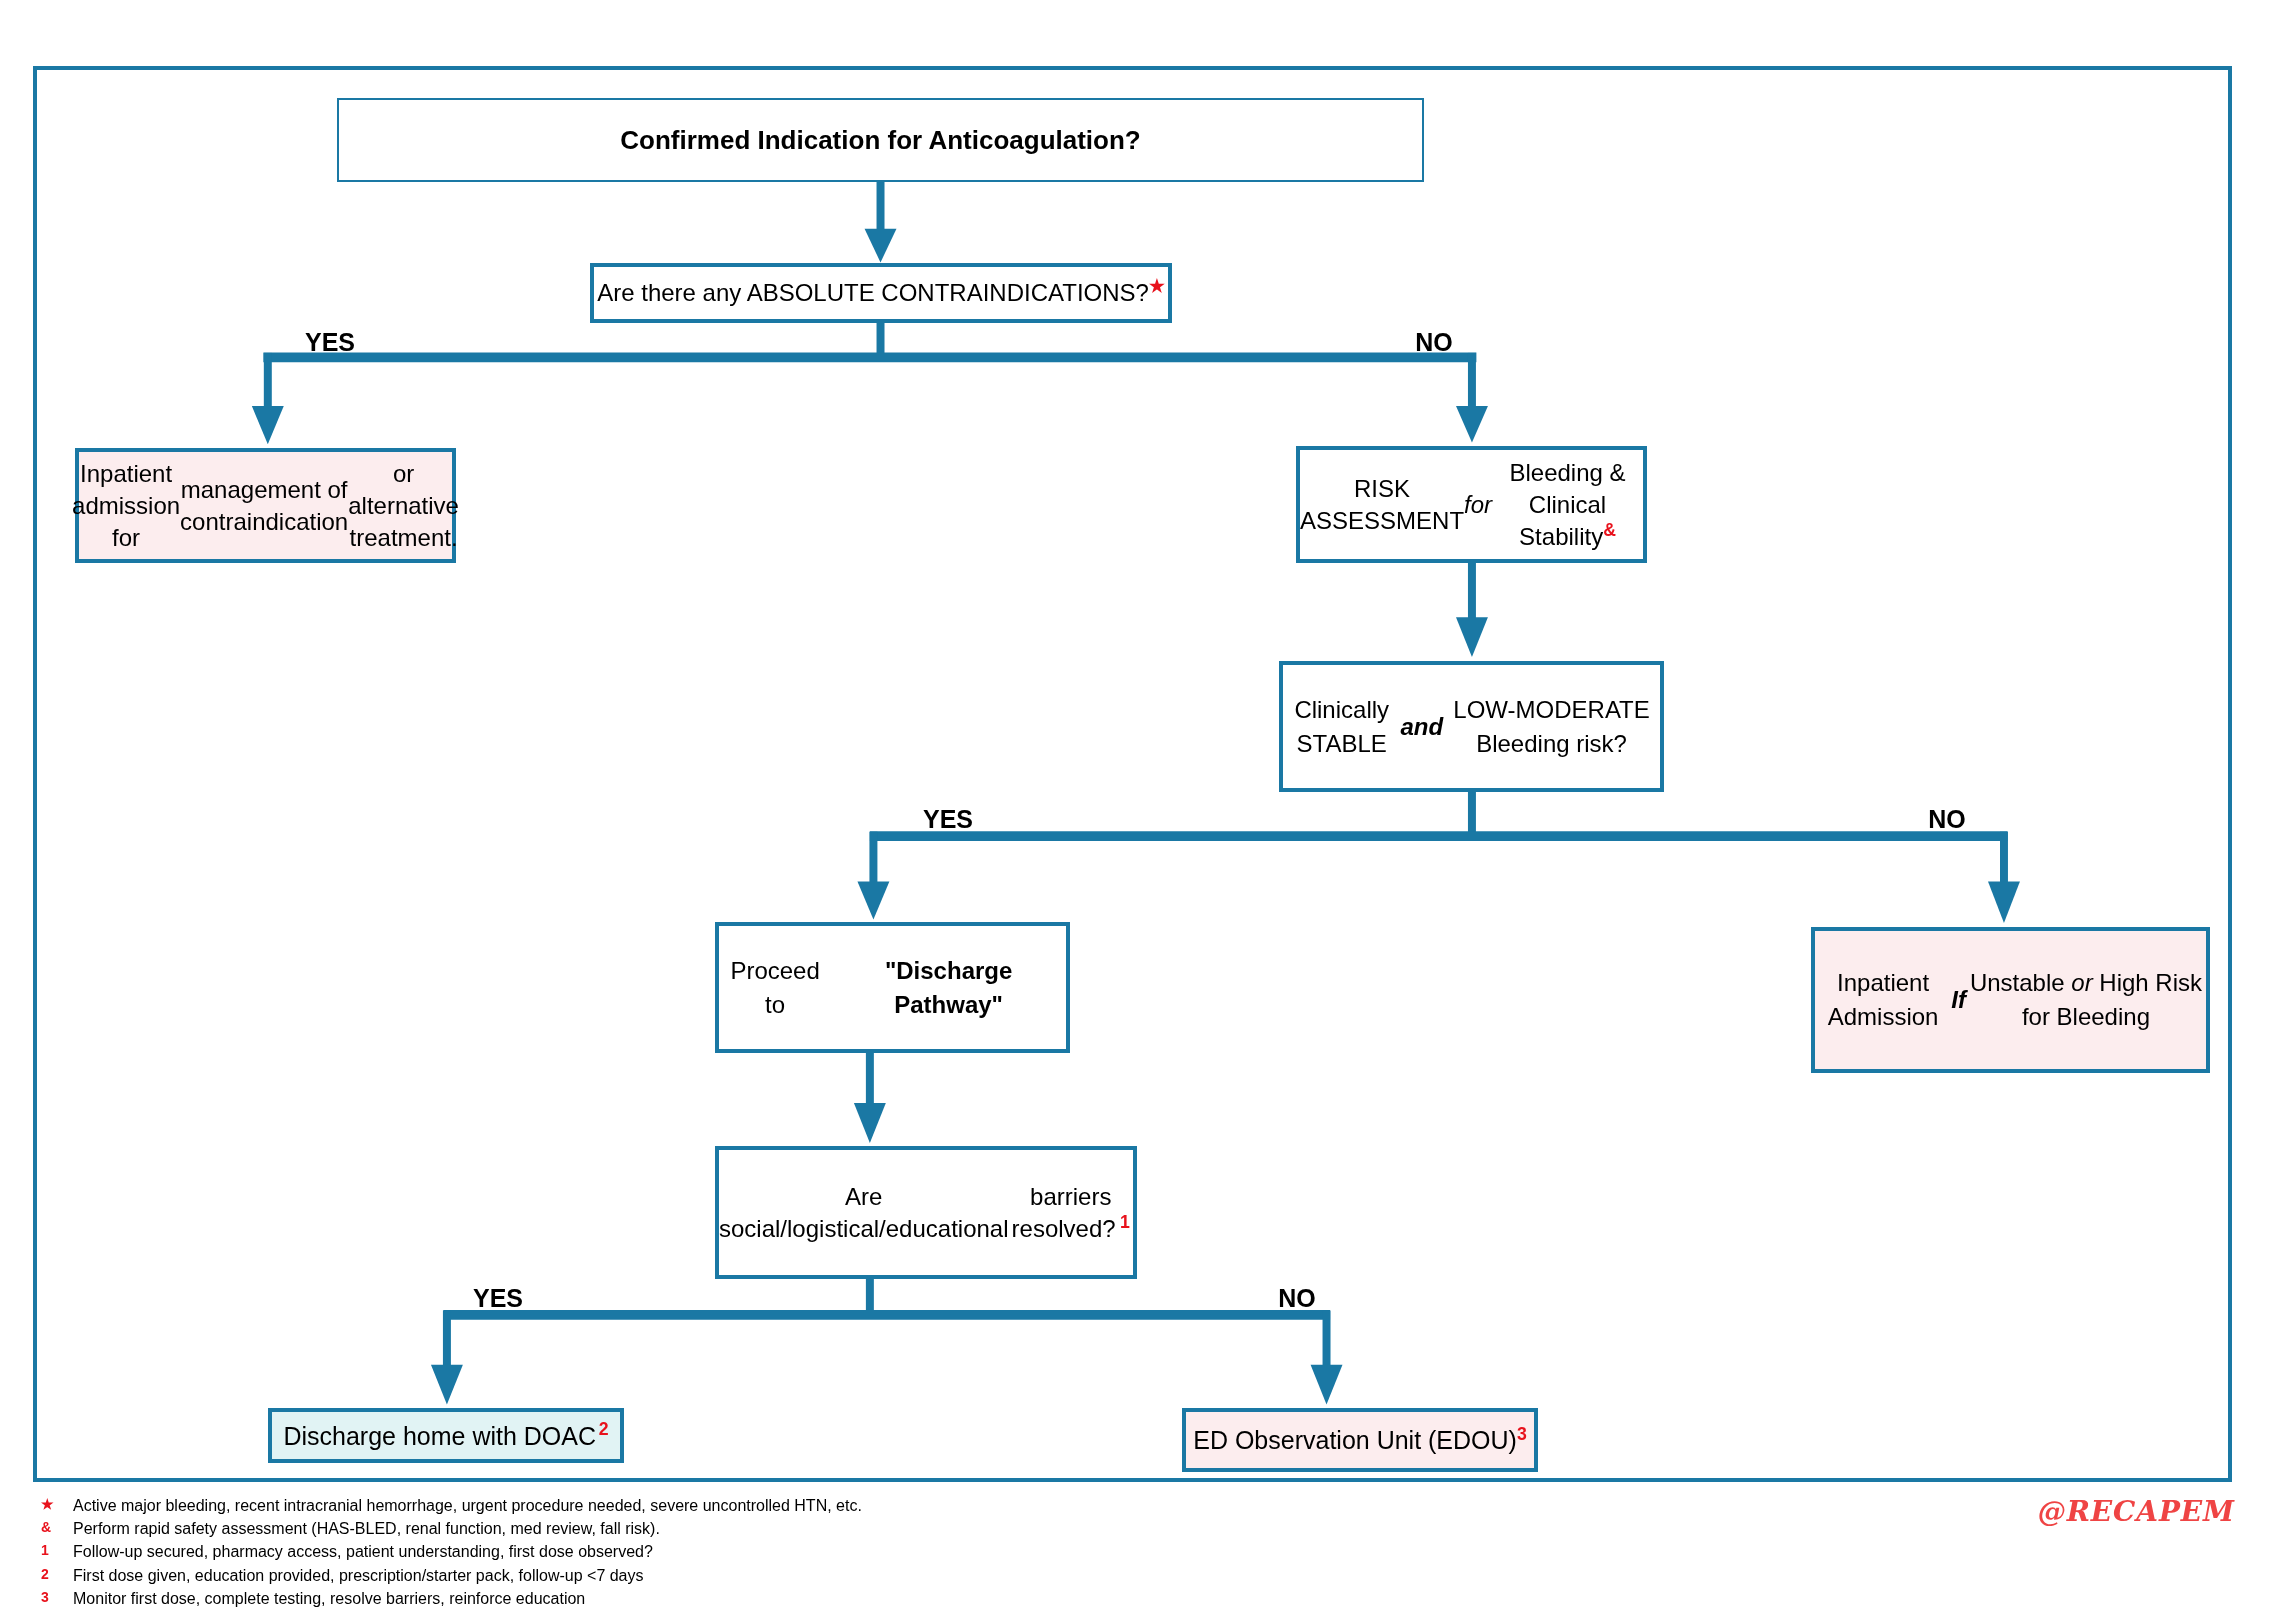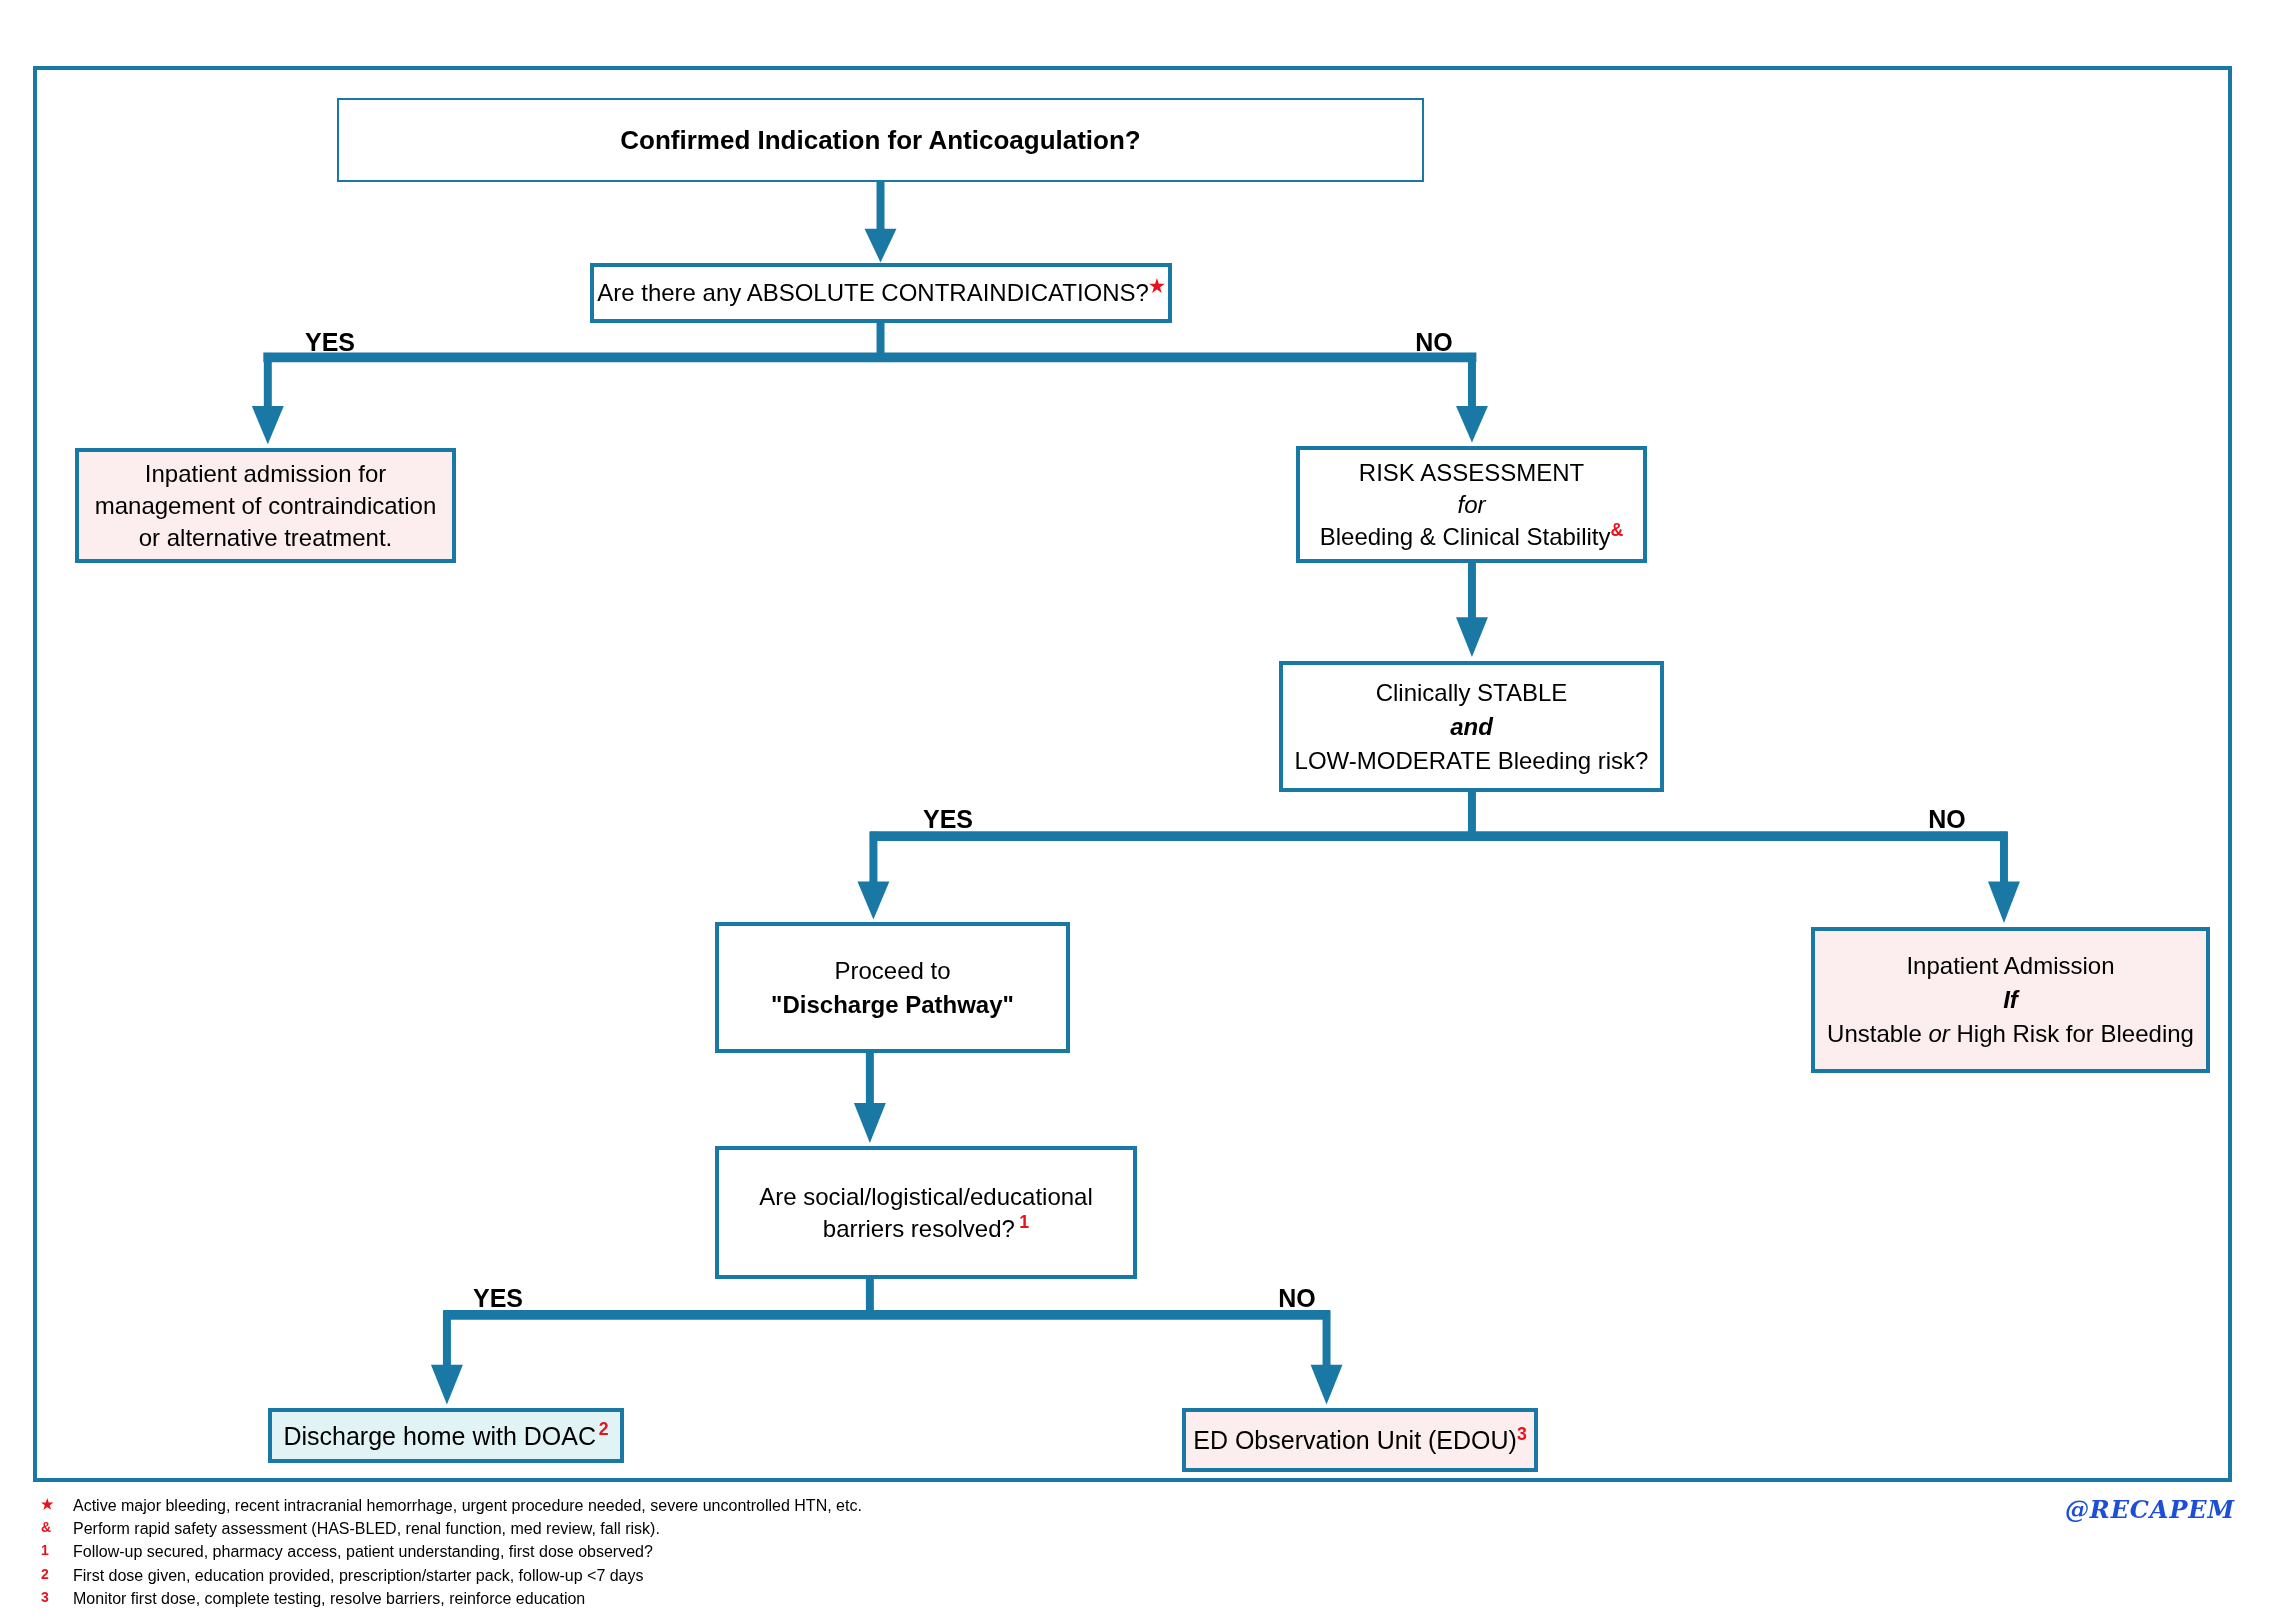--- a/index.html
+++ b/index.html
@@ -11,39 +11,39 @@
   .page-title{
     position:absolute;left:0;top:10.6px;width:2270px;text-align:center;
     font-size:26.6px;font-weight:bold;z-index:3;
   }
   .flow-border{
     position:absolute;left:33px;top:66px;width:2199px;height:1416px;
     border:4.4px solid #1A78A4;box-sizing:border-box;z-index:0;
   }
   .node{
     position:absolute;box-sizing:border-box;background:#ffffff;border:4.4px solid #1A78A4;
-    display:flex;flex-direction:column;align-items:center;justify-content:center;
-    text-align:right;z-index:2;font-size:24px;line-height:32px;
+    display:flex;align-items:center;justify-content:center;
+    text-align:center;z-index:2;font-size:24px;line-height:32px;
   }
   .node.pink{background:#FCEDEE;}
   .node.cyan{background:#E1F3F4;}
   .branch-label{
     position:absolute;width:142px;text-align:center;font-size:25px;font-weight:bold;z-index:3;
   }
   sup.red{color:#E8121C;font-size:17.7px;font-weight:bold;vertical-align:super;line-height:0;}
   .italic{font-style:italic;}
   .bold{font-weight:bold;}
   .bolditalic{font-weight:bold;font-style:italic;}
   .footnotes{position:absolute;left:41px;top:1497px;z-index:3;}
   .footnote-row{display:flex;align-items:flex-start;margin-bottom:6.2px;font-size:16px;line-height:17px;}
   .footnote-marker{color:#E8121C;width:32px;flex:0 0 32px;font-weight:bold;font-size:14px;position:relative;top:-0.9px;}
   .watermark{
     position:absolute;left:2004px;top:1495px;width:231px;text-align:right;z-index:3;
     font-family:"DejaVu Serif", serif;font-style:italic;font-weight:bold;
-    font-size:24px;color:#1d4ed8;letter-spacing:0.9px;
+    font-size:28px;color:#ef4444;letter-spacing:0.9px;
   }
 </style>
 </head>
 <body>
 
 <div id="canvas">
 
 
   <div class="flow-border"></div>
 

